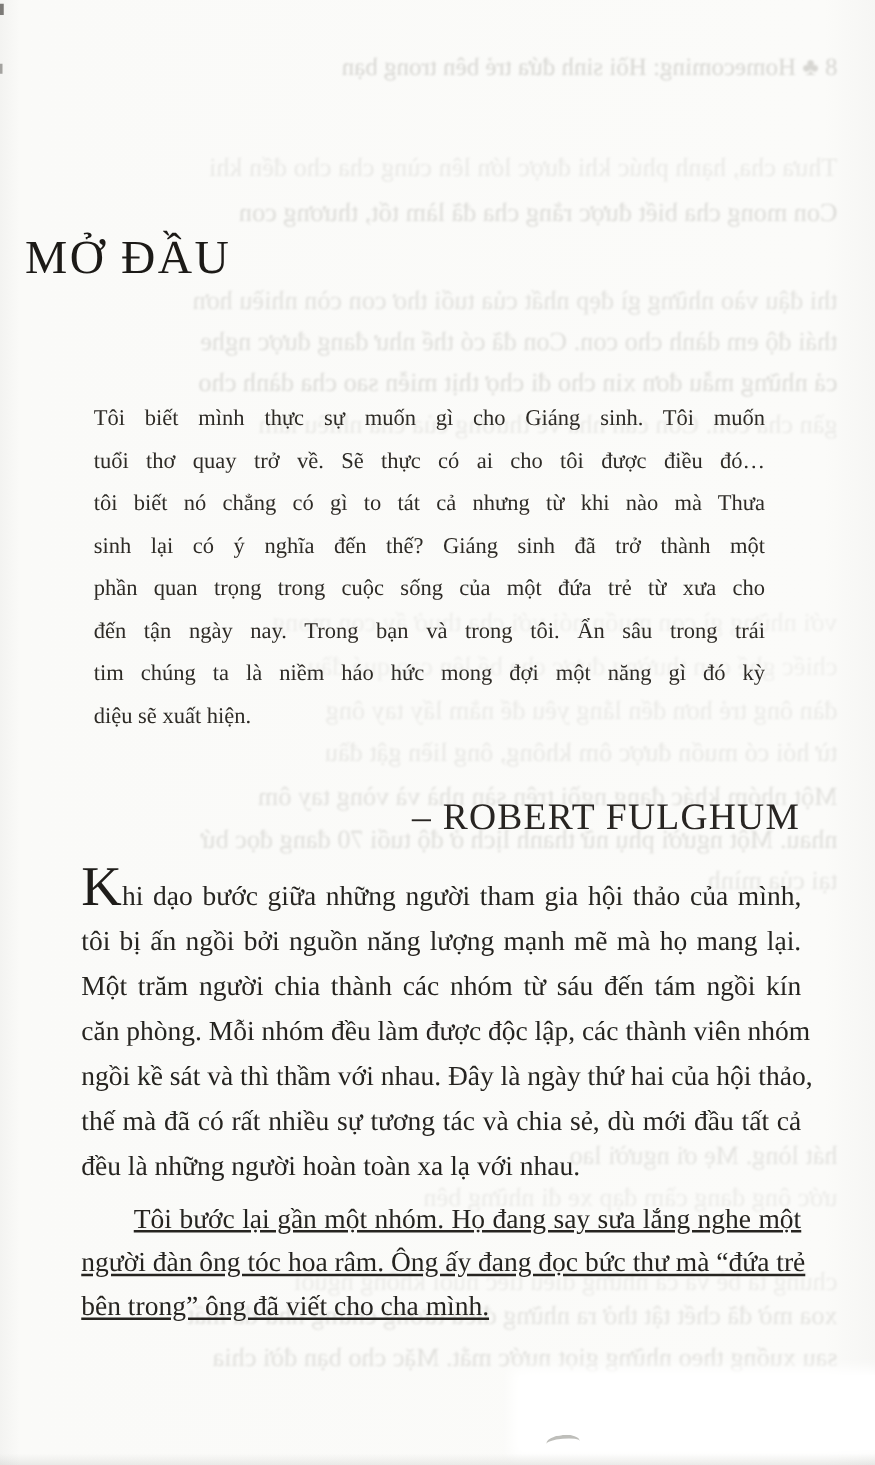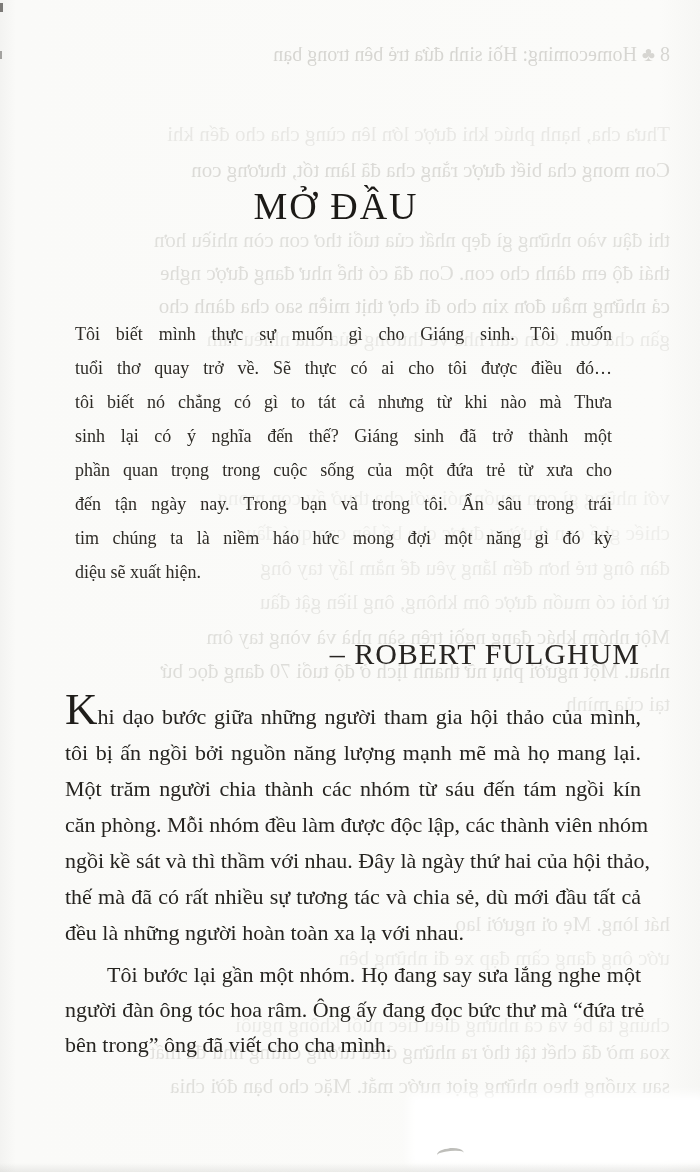--- a/index.html
+++ b/index.html
@@ -19,22 +19,22 @@
     position:absolute;left:30px;width:640px;
     transform:scaleX(-1);
     filter:blur(0.7px);
     color:#85837a;
     font-size:21px;line-height:24px;
     white-space:nowrap;overflow:hidden;
     font-family:"Liberation Serif",serif;
   }
   
   .title{
-    position:absolute;top:184px;left:32px;width:608px;
-    margin:0;text-align:center;
+    position:absolute;top:184px;left:20px;width:608px;
+    margin:0;text-align:left;
     font-size:38px;font-weight:400;letter-spacing:2px;
     color:#1c1a17;
   }
   
   .quote{
     position:absolute;top:317px;left:75px;width:537px;
     font-size:18px;color:#2e2b26;
   }
   .qline{
     height:34px;line-height:34px;
@@ -46,21 +46,21 @@
     position:absolute;top:597px;left:32px;width:608px;
     text-align:right;
     font-size:30px;letter-spacing:1px;color:#282522;margin-top:40px;
   }
   
   .para{
     position:absolute;left:31px;width:610px;
     font-size:22px;color:#262420;
   }
   .p1{top:699px;}
-  .p2{top:957px;}
+  .p2{top:957px;text-decoration:underline;}
   .bline{
     height:36px;line-height:36px;
     text-align:justify;text-align-last:justify;
     white-space:nowrap;
     margin-left:34px;
   }
   .p2 .bline{height:35px;line-height:35px;}
   .bline.last{text-align-last:left;}
   .bline.indent{text-indent:42px;}
   .dropcap{

